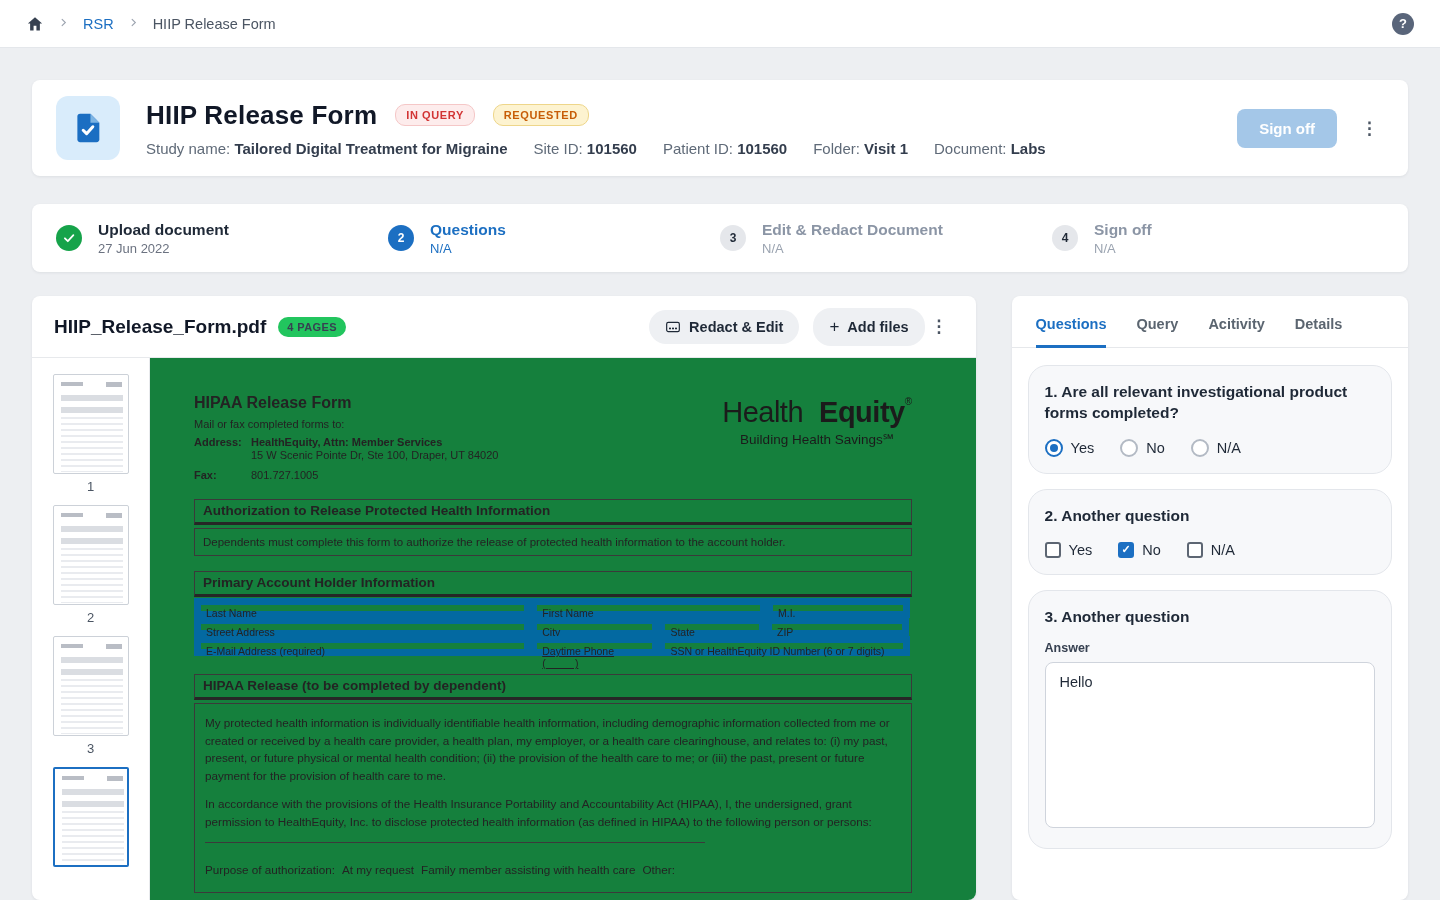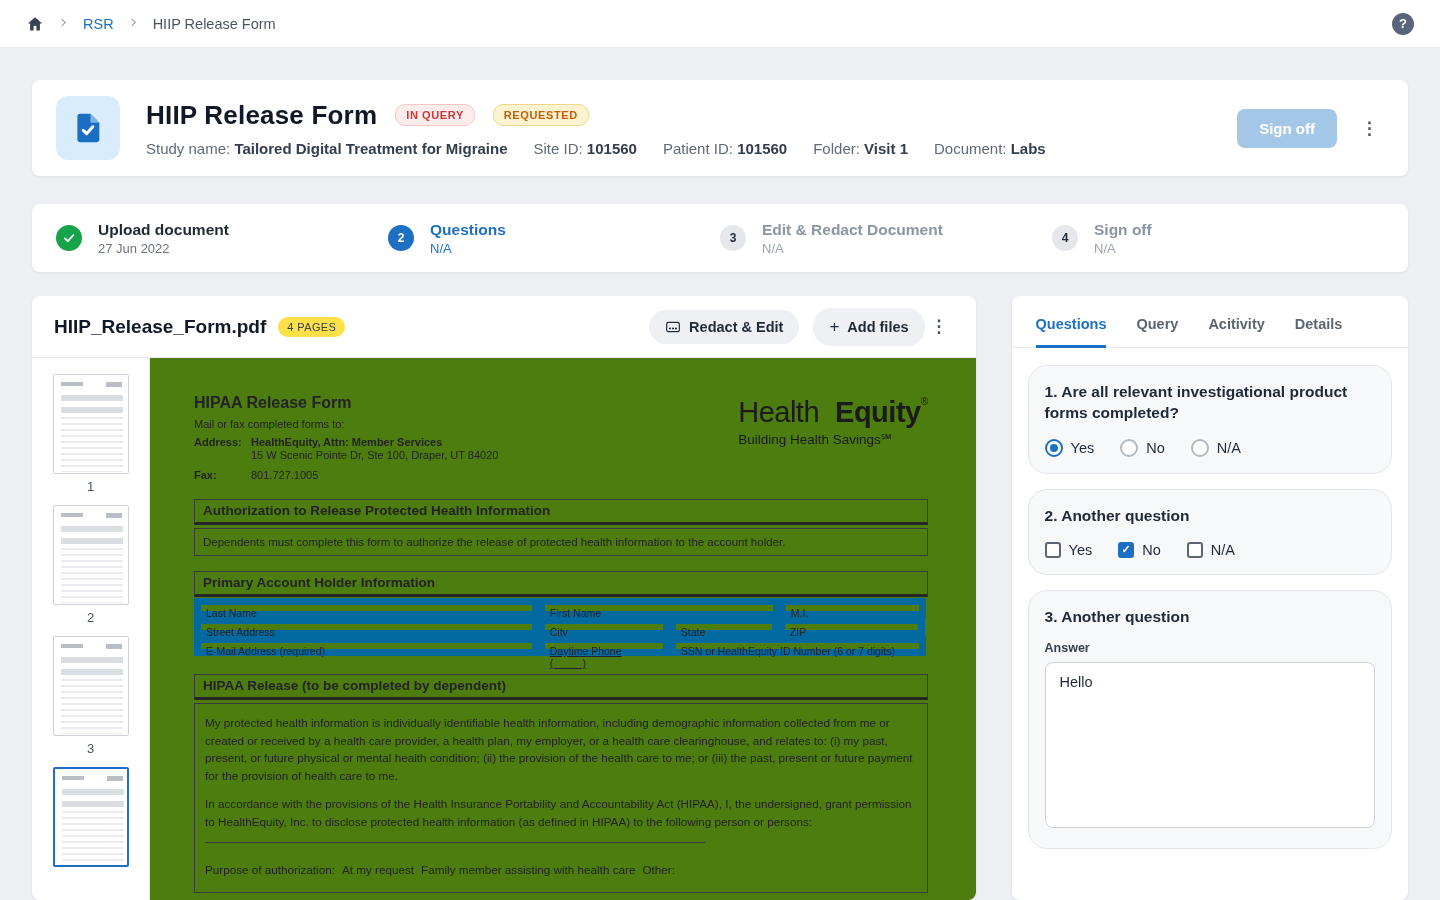--- a/index.html
+++ b/index.html
@@ -59,21 +59,21 @@
   .step-pending .step-sub { color:#9aa3b0; }
 
   
   .main-row { display:flex; gap:36px; margin-top:24px; height:604px; }
 
   
   .viewer { width:952px; display:flex; flex-direction:column; overflow:hidden; }
   .viewer-head { height:62px; flex:none; display:flex; align-items:center;
     padding:0 22px; border-bottom:1px solid #e7e9ec; }
   .file-name { font-size:19px; font-weight:700; color:#111827; }
-  .pages-badge { background:#fde047; color:#374151; font-size:11px; font-weight:400;
+  .pages-badge { background:#22c55e; color:#374151; font-size:11px; font-weight:700;
     letter-spacing:.4px; padding:4px 9px; border-radius:10px; margin-left:12px; }
   .viewer-head .spacer { flex:1; }
   .tool-btn { display:flex; align-items:center; gap:8px; background:#eef0f3;
     border:none; border-radius:18px; padding:9px 16px; font-size:14.5px;
     font-weight:600; color:#1f2937; cursor:pointer; margin-left:14px;
     font-family:inherit; }
   .viewer-body { flex:1; display:flex; overflow:hidden; }
   .thumb-rail { width:118px; flex:none; border-right:1px solid #e8eaed;
     padding-top:16px; display:flex; flex-direction:column; align-items:center; overflow:hidden; }
   .thumb { width:76px; height:100px; background:#fff; border:1px solid #ccd1d8;
@@ -82,34 +82,34 @@
       linear-gradient(#b9bdc5,#b9bdc5), linear-gradient(#b9bdc5,#b9bdc5),
       linear-gradient(#dadde2,#dadde2), linear-gradient(#dadde2,#dadde2),
       repeating-linear-gradient(180deg,#e9ebef 0 2px, transparent 2px 6px);
     background-size:22px 4px, 16px 5px, 62px 6px, 62px 6px, 62px 55px;
     background-position:7px 7px, 52px 7px, 7px 20px, 7px 32px, 7px 42px;
     background-repeat:no-repeat; }
   .thumb.selected { border:2px solid #1c6fc2; }
   .thumb-num { font-size:13px; color:#4b5563; margin:5px 0 11px; }
 
   
-  .pdf-page { flex:1; background:#4d7c0f; padding:36px 48px 0 44px; overflow:hidden;
+  .pdf-page { flex:1; background:#15803d; padding:36px 64px 0 44px; overflow:hidden;
     color:#232323; }
   .pdf-top { display:flex; justify-content:space-between; }
   .pdf-title { font-size:16px; font-weight:700; }
   .pdf-line { font-size:11px; margin-top:6px; }
   .addr-row { display:flex; font-size:11px; margin-top:6px; }
   .addr-label { font-weight:700; width:57px; flex:none; }
   .b { font-weight:700; }
   .indent { margin-left:57px; margin-top:2px; }
   .logo-box { text-align:left; padding-top:2px; }
   .logo-word { font-size:29px; letter-spacing:-.5px; color:#1b1b1b; }
   .logo-light { font-weight:400; } .logo-bold { font-weight:800;margin-left:16px; }
   .logo-reg { font-size:10px; vertical-align:top; }
-  .logo-tag { font-size:13.5px; color:#1b1b1b; margin-top:1px; }
+  .logo-tag { font-size:13.5px; color:#1b1b1b; margin-top:1px;text-align:center; }
 
   .sec-head { border:1px solid #3a3a3a; border-bottom:3px solid #262626;
     padding:3px 8px 4px; font-size:13.5px; font-weight:700; }
   .sec-body { border:1px solid #3a3a3a; margin-top:3px; padding:7px 8px; font-size:11.5px; }
   .mt14 { margin-top:15px; } .mt18 { margin-top:18px; }
 
   .ptable { margin-top:2px; font-size:10.5px; }
   .prow { display:flex; margin-top:-1px; }
   .pcell { border:7px solid #0369a1; height:20px; padding:2px 5px; margin-left:-1px; }
   .pcell:first-child { margin-left:0; }

